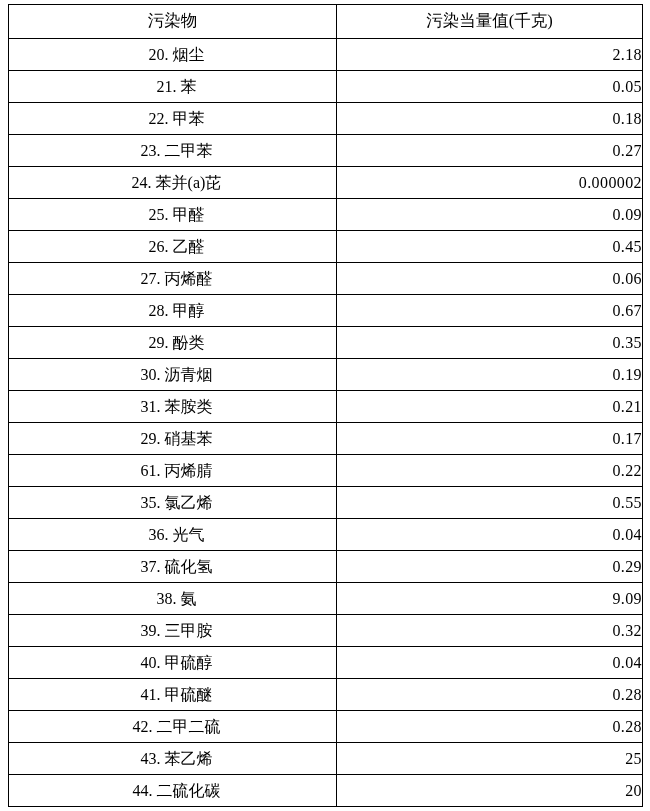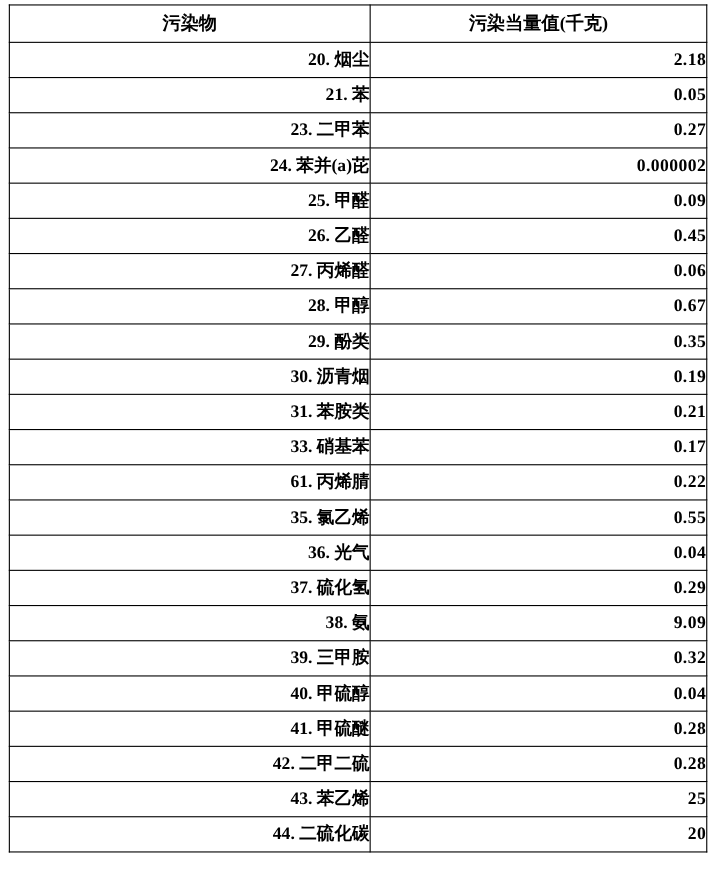--- a/index.html
+++ b/index.html
@@ -30,30 +30,30 @@
   table.pollutant-table col.c1 { width: 328px; }
   table.pollutant-table col.c2 { width: 306px; }
   table.pollutant-table th,
   table.pollutant-table td {
     border: 1px solid #000000;
     font-size: 16px;
     line-height: 1.1;
     height: 31px;
     padding: 0 0 0 8px;
     vertical-align: middle;
-    font-weight: bold;
+    font-weight: normal;
   }
   table.pollutant-table thead th {
     text-align: center;
     padding: 0;
     height: 33px;
     font-size: 16.5px;
   }
   .cell-name {
-    text-align: right;
+    text-align: center;
     white-space: nowrap;
   }
   .cell-value {
     text-align: right;
     white-space: nowrap;
     letter-spacing: 0.4px;
   }
 </style>
 </head>
 <body>
@@ -71,20 +71,24 @@
       </tr>
     </thead>
     <tbody id="table-body">
         <tr>
           <td class="cell-name">20. 烟尘</td>
           <td class="cell-value">2.18</td>
         </tr>
         <tr>
           <td class="cell-name">21. 苯</td>
           <td class="cell-value">0.05</td>
+        </tr>
+        <tr>
+          <td class="cell-name">22. 甲苯</td>
+          <td class="cell-value">0.18</td>
         </tr>
         <tr>
           <td class="cell-name">23. 二甲苯</td>
           <td class="cell-value">0.27</td>
         </tr>
         <tr>
           <td class="cell-name">24. 苯并(a)芘</td>
           <td class="cell-value">0.000002</td>
         </tr>
         <tr>
@@ -109,21 +113,21 @@
         </tr>
         <tr>
           <td class="cell-name">30. 沥青烟</td>
           <td class="cell-value">0.19</td>
         </tr>
         <tr>
           <td class="cell-name">31. 苯胺类</td>
           <td class="cell-value">0.21</td>
         </tr>
         <tr>
-          <td class="cell-name">33. 硝基苯</td>
+          <td class="cell-name">29. 硝基苯</td>
           <td class="cell-value">0.17</td>
         </tr>
         <tr>
           <td class="cell-name">61. 丙烯腈</td>
           <td class="cell-value">0.22</td>
         </tr>
         <tr>
           <td class="cell-name">35. 氯乙烯</td>
           <td class="cell-value">0.55</td>
         </tr>

